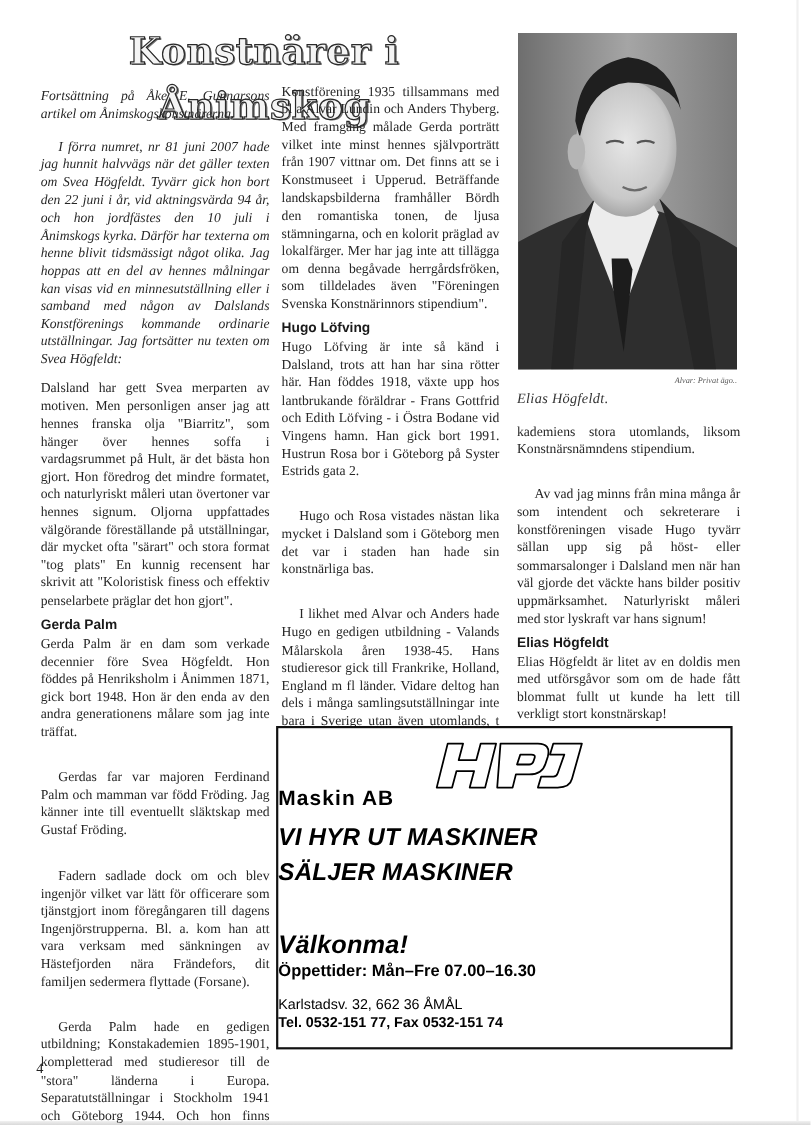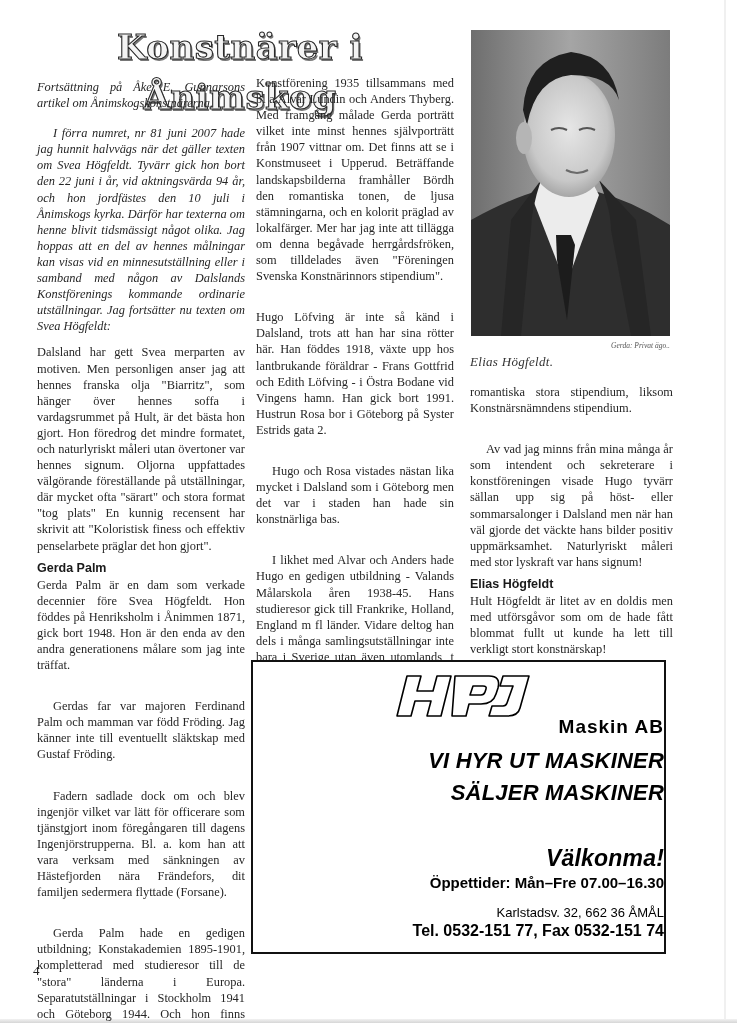--- a/index.html
+++ b/index.html
@@ -31,31 +31,31 @@
 
   .photo {
     position: absolute; left: 471px; top: 30px; width: 199px; height: 306px;
     background: linear-gradient(90deg, #5a5a5a 0%, #8a8a8a 20%, #9c9c9c 50%, #8d8d8d 80%, #707070 100%);
     overflow: hidden;
   }
   .photo svg { width: 100%; height: 100%; display: block; }
   .credit { position: absolute; left: 560px; top: 341px; width: 110px; text-align: right; font-family: "Liberation Serif", serif; font-style: italic; font-size: 7.5px; color: #555; }
   .caption { position: absolute; left: 470px; top: 354px; font-family: "Liberation Serif", serif; font-style: italic; font-size: 13px; color: #333; letter-spacing: 0.3px; text-align: right; }
 
-  .ad { position: absolute; left: 251px; top: 660px; width: 411px; height: 290px; border: 2.5px solid #111; background: #fff; font-family: "Liberation Sans", sans-serif; text-align: right; color: #000; }
+  .ad { position: absolute; left: 251px; top: 660px; width: 411px; height: 290px; border: 2.5px solid #111; background: #fff; font-family: "Liberation Sans", sans-serif; text-align: left; color: #000; }
   .ad .logo { position: absolute; left: 140px; top: 12px; width: 140px; height: 44px; }
   .ad .company { position: absolute; left: 0; right: 0; top: 54px; font-weight: bold; font-size: 19px; letter-spacing: 1px; }
   .ad .line { position: absolute; left: 0; right: 0; font-weight: bold; font-style: italic; font-size: 22px; letter-spacing: 0.2px; }
   .ad .l1 { top: 86px; }
   .ad .l2 { top: 118px; }
   .ad .l3 { top: 150px; }
   .ad .welcome { top: 183px; font-size: 23px; }
   .ad .hours { position: absolute; left: 0; right: 0; top: 212px; font-weight: bold; font-size: 15px; }
   .ad .address { position: absolute; left: 0; right: 0; top: 243px; font-size: 13px; }
-  .ad .phone { position: absolute; left: 0; right: 0; top: 260px; font-weight: bold; font-size: 16px; padding-left: 12px; }
+  .ad .phone { position: absolute; left: 0; right: 0; top: 260px; font-weight: bold; font-size: 13px; }
 
   .pagenum { position: absolute; left: 33px; top: 963px; font-family: "Liberation Serif", serif; font-size: 13px; color: #222; }
 </style>
 </head>
 <body>
 
 <div class="page">
   <div class="edge-right"></div>
   <div class="edge-bottom"></div>
 
@@ -67,20 +67,21 @@
     <p style="margin-top:10px">Dalsland har gett Svea merparten av motiven. Men personligen anser jag att hennes franska olja "Biarritz", som hänger över hennes soffa i vardagsrummet på Hult, är det bästa hon gjort. Hon föredrog det mindre formatet, och naturlyriskt måleri utan övertoner var hennes signum. Oljorna uppfattades välgörande föreställande på utställningar, där mycket ofta "särart" och stora format "tog plats" En kunnig recensent har skrivit att "Koloristisk finess och effektiv penselarbete präglar det hon gjort".</p>
     <div class="head">Gerda Palm</div>
     <p>Gerda Palm är en dam som verkade decennier före Svea Högfeldt. Hon föddes på Henriksholm i Ånimmen 1871, gick bort 1948. Hon är den enda av den andra generationens målare som jag inte träffat.</p>
     <p class="indent">Gerdas far var majoren Ferdinand Palm och mamman var född Fröding. Jag känner inte till eventuellt släktskap med Gustaf Fröding.</p>
     <p class="indent">Fadern sadlade dock om och blev ingenjör vilket var lätt för officerare som tjänstgjort inom föregångaren till dagens Ingenjörstrupperna. Bl. a. kom han att vara verksam med sänkningen av Hästefjorden nära Frändefors, dit familjen sedermera flyttade (Forsane).</p>
     <p class="indent">Gerda Palm hade en gedigen utbildning; Konstakademien 1895-1901, kompletterad med studieresor till de "stora" länderna i Europa. Separatutställningar i Stockholm 1941 och Göteborg 1944. Och hon finns representerad i flera konstmuseer. Noterbart är även att hon var med och startade Dalslands</p>
   </div>
 
   <div class="col" id="col2">
     <p>Konstförening 1935 tillsammans med bl a Alvar Lundin och Anders Thyberg. Med framgång målade Gerda porträtt vilket inte minst hennes självporträtt från 1907 vittnar om. Det finns att se i Konstmuseet i Upperud. Beträffande landskapsbilderna framhåller Bördh den romantiska tonen, de ljusa stämningarna, och en kolorit präglad av lokalfärger. Mer har jag inte att tillägga om denna begåvade herrgårdsfröken, som tilldelades även "Föreningen Svenska Konstnärinnors stipendium".</p>
+    <div class="head">Hugo Löfving</div>
     <p>Hugo Löfving är inte så känd i Dalsland, trots att han har sina rötter här. Han föddes 1918, växte upp hos lantbrukande föräldrar - Frans Gottfrid och Edith Löfving - i Östra Bodane vid Vingens hamn. Han gick bort 1991. Hustrun Rosa bor i Göteborg på Syster Estrids gata 2.</p>
     <p class="indent">Hugo och Rosa vistades nästan lika mycket i Dalsland som i Göteborg men det var i staden han hade sin konstnärliga bas.</p>
     <p class="indent">I likhet med Alvar och Anders hade Hugo en gedigen utbildning - Valands Målarskola åren 1938-45. Hans studieresor gick till Frankrike, Holland, England m fl länder. Vidare deltog han dels i många samlingsutställningar inte bara i Sverige utan även utomlands, t ex i Paris 1962 och 1972, dels hade han ett antal separatutställningar. Liksom Alvar och Anders fick Hugo Konsta-</p>
   </div>
 
   <div class="photo">
     <svg viewBox="0 0 199 306" preserveAspectRatio="none">
       <defs>
         <linearGradient id="bg" x1="0" x2="1">
           <stop offset="0" stop-color="#6e6e6e"></stop>
@@ -100,28 +101,28 @@
       <path d="M70 150 Q60 180 60 200 L50 306 L30 306 L40 190 Z" fill="#262626"></path>
       <path d="M128 150 Q140 180 140 200 L160 306 L180 306 L165 190 Z" fill="#262626"></path>
       <ellipse cx="98" cy="105" rx="46" ry="62" fill="url(#face)"></ellipse>
       <path d="M52 80 Q55 30 100 22 Q140 26 148 70 Q140 45 100 45 Q65 48 56 95 Z" fill="#1f1f1f"></path>
       <ellipse cx="53" cy="108" rx="8" ry="16" fill="#b5b5b5"></ellipse>
       <path d="M80 100 Q88 96 96 100" stroke="#555" stroke-width="2" fill="none"></path>
       <path d="M108 100 Q116 96 124 100" stroke="#555" stroke-width="2" fill="none"></path>
       <path d="M95 140 Q106 146 117 140" stroke="#6a6a6a" stroke-width="2" fill="none"></path>
     </svg>
   </div>
-  <div class="credit">Gerda: Privat ägo..</div>
+  <div class="credit">Alvar: Privat ägo..</div>
   <div class="caption">Elias Högfeldt.</div>
 
   <div class="col" id="col3">
-    <p>romantiska stora stipendium, liksom Konstnärsnämndens stipendium.</p>
+    <p>kademiens stora utomlands, liksom Konstnärsnämndens stipendium.</p>
     <p class="indent">Av vad jag minns från mina många år som intendent och sekreterare i konstföreningen visade Hugo tyvärr sällan upp sig på höst- eller sommarsalonger i Dalsland men när han väl gjorde det väckte hans bilder positiv uppmärksamhet. Naturlyriskt måleri med stor lyskraft var hans signum!</p>
     <div class="head">Elias Högfeldt</div>
-    <p>Hult Högfeldt är litet av en doldis men med utförsgåvor som om de hade fått blommat fullt ut kunde ha lett till verkligt stort konstnärskap!</p>
+    <p>Elias Högfeldt är litet av en doldis men med utförsgåvor som om de hade fått blommat fullt ut kunde ha lett till verkligt stort konstnärskap!</p>
   </div>
 
   <div class="ad">
     <svg class="logo" viewBox="0 0 140 44">
       <g fill="#fff" stroke="#000" stroke-width="1.6" stroke-linejoin="round">
         <path d="M14 2 L28 2 L24 17 L40 17 L44 2 L58 2 L48 42 L34 42 L38 27 L22 27 L18 42 L4 42 Z"></path>
         <path d="M62 2 L96 2 Q108 2 105 14 L103 20 Q100 30 88 30 L76 30 L73 42 L59 42 Z M80 12 L77 21 L88 21 Q91 21 92 18 L93 15 Q94 12 90 12 Z"></path>
         <path d="M110 2 L136 2 L127 34 Q125 42 114 42 L96 42 L99 32 L110 32 Q113 32 114 29 L120 12 L107 12 Z"></path>
       </g>
     </svg>

